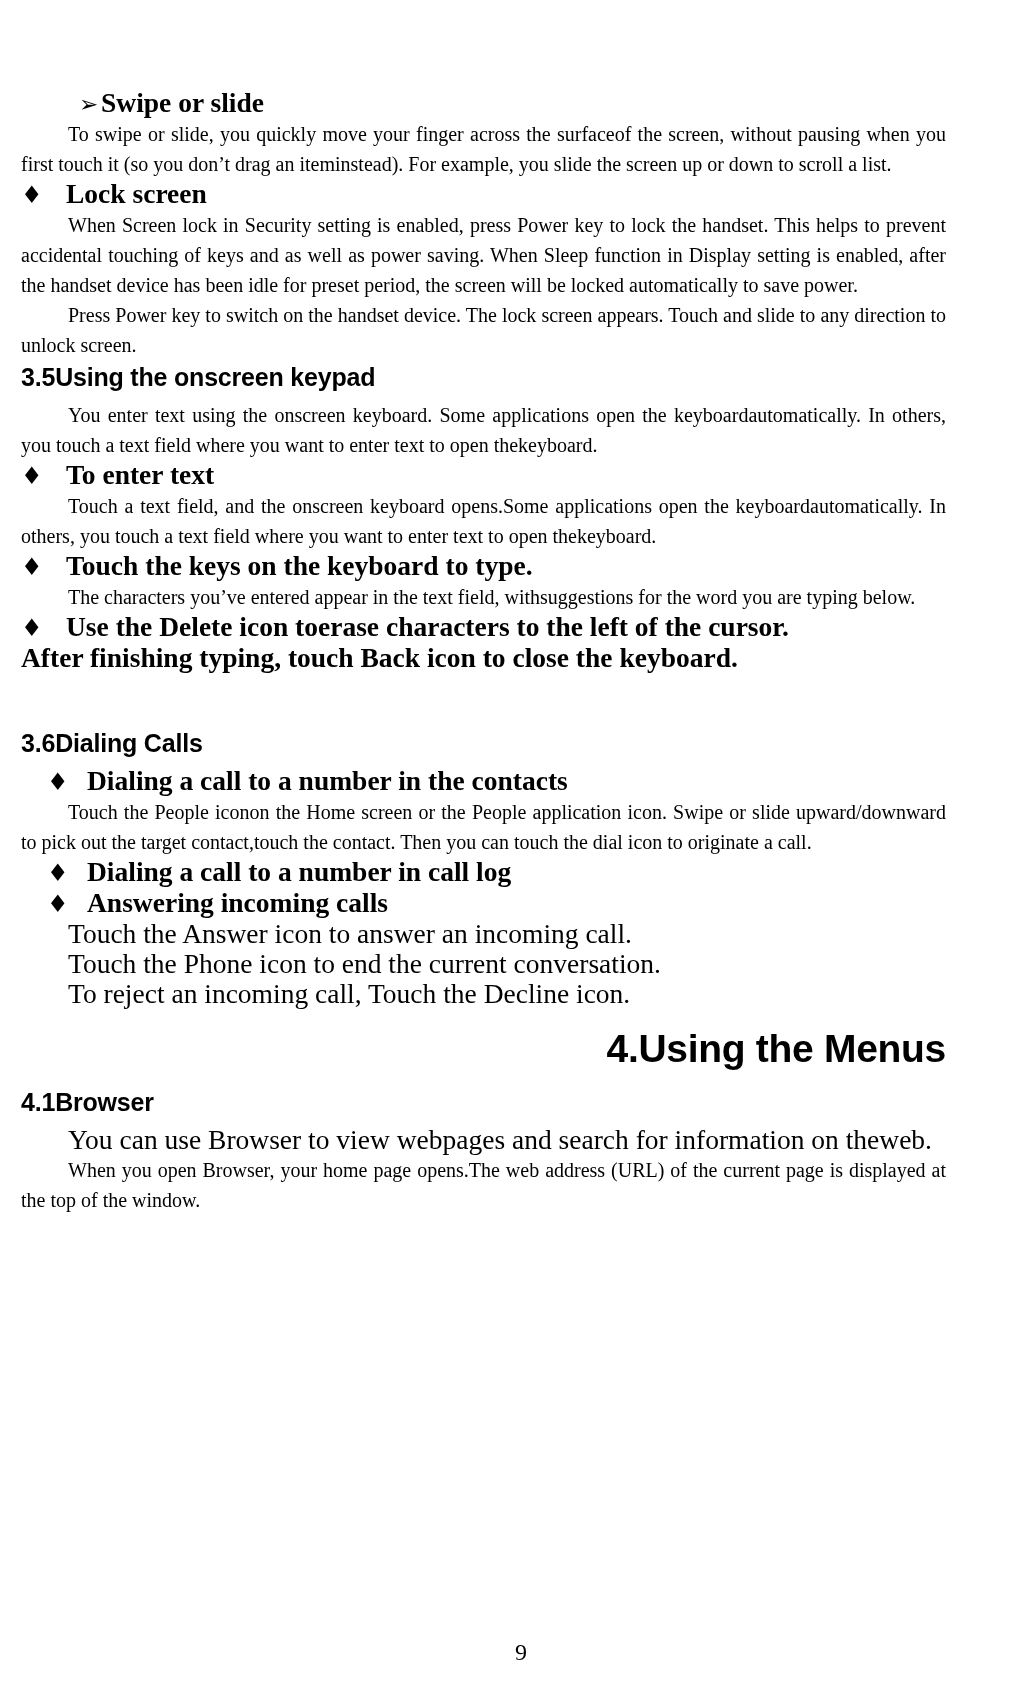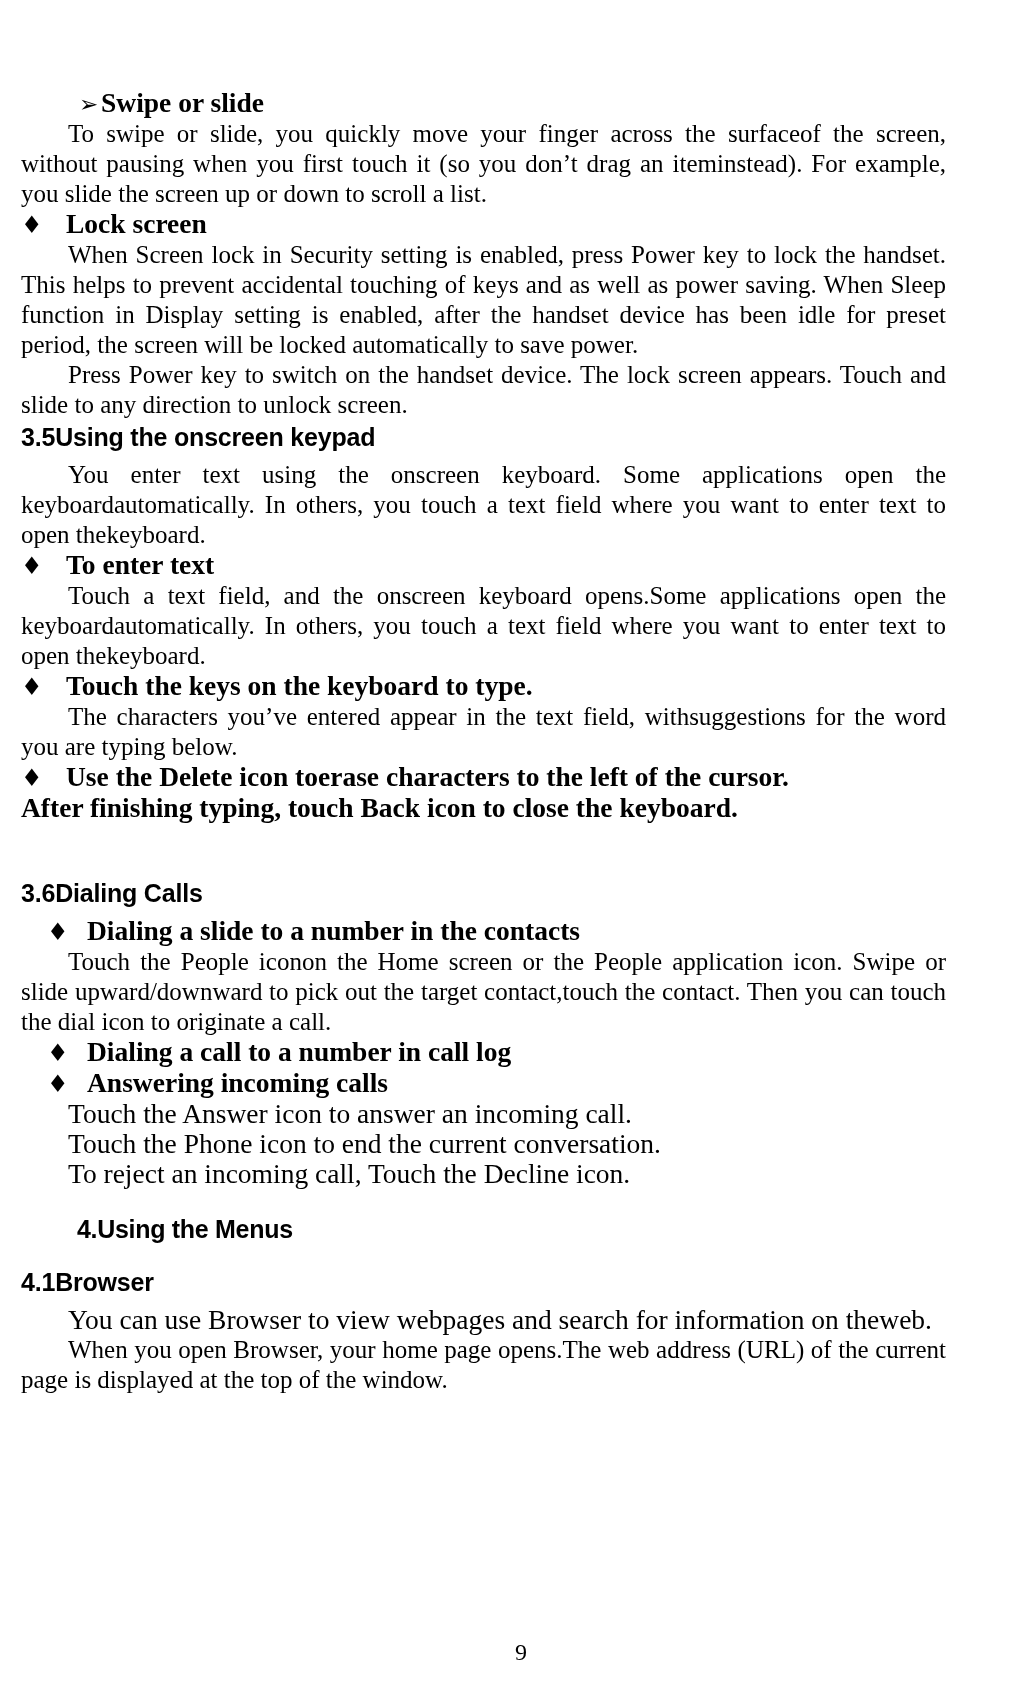--- a/index.html
+++ b/index.html
@@ -26,21 +26,21 @@
 
   .content {
     position: absolute;
     left: 5px;
     top: 88px;
     width: 925px;
   }
 
   
   .para {
-    font-size: 25px;
+    font-size: 20px;
     line-height: 30px;
     text-align: justify;
     text-justify: inter-word;
     margin: 0;
     text-indent: 47px;
     hyphens: none;
   }
 
   
   .line {
@@ -104,25 +104,25 @@
     font-family: "Liberation Sans", "DejaVu Sans", sans-serif;
     font-size: 25px;
     line-height: 34px;
     font-weight: bold;
     margin: 0;
     text-align: left;
     letter-spacing: -0.2px;
   }
   .h-chapter {
     font-family: "Liberation Sans", "DejaVu Sans", sans-serif;
-    font-size: 25px;
+    font-size: 39px;
     line-height: 44px;
     font-weight: bold;
     margin: 0;
-    text-align: left;
+    text-align: right;
     padding-left: 56px;
     letter-spacing: -0.3px;
   }
   .gap-before-36 { height: 47px; }
 
   
   .footer {
     position: absolute;
     left: 0;
     top: 1638px;
@@ -146,21 +146,21 @@
       <h3 class="h-sub" style="margin-top: 0; margin-bottom: 6px;">3.5Using the onscreen keypad</h3>
       <p class="para">You enter text using the onscreen keyboard. Some applications open the keyboardautomatically. In others, you touch a text field where you want to enter text to open thekeyboard.</p>
       <div class="bullet lvl0"><span class="glyph">♦</span><span class="btext">To enter text</span></div>
       <p class="para">Touch a text field, and the onscreen keyboard opens.Some applications open the keyboardautomatically. In others, you touch a text field where you want to enter text to open thekeyboard.</p>
       <div class="bullet lvl0"><span class="glyph">♦</span><span class="btext">Touch the keys on the keyboard to type.</span></div>
       <p class="para">The characters you’ve entered appear in the text field, withsuggestions for the word you are typing below.</p>
       <div class="bullet lvl0"><span class="glyph">♦</span><span class="btext">Use the Delete icon toerase characters to the left of the cursor.</span></div>
       <p class="boldline">After finishing typing, touch Back icon to close the keyboard.</p>
       <div class="gap-before-36"></div>
       <h3 class="h-sub" style="margin-top: 6px; margin-bottom: 6px;">3.6Dialing Calls</h3>
-      <div class="bullet lvl1"><span class="glyph">♦</span><span class="btext">Dialing a slide to a number in the contacts</span></div>
+      <div class="bullet lvl1"><span class="glyph">♦</span><span class="btext">Dialing a call to a number in the contacts</span></div>
       <p class="para">Touch the People iconon the Home screen or the People application icon. Swipe or slide upward/downward to pick out the target contact,touch the contact. Then you can touch the dial icon to originate a call.</p>
       <div class="bullet lvl1"><span class="glyph">♦</span><span class="btext">Dialing a call to a number in call log</span></div>
       <div class="bullet lvl1"><span class="glyph">♦</span><span class="btext">Answering incoming calls</span></div>
       <p class="line">Touch the Answer icon to answer an incoming call.</p>
       <p class="line">Touch the Phone icon to end the current conversation.</p>
       <p class="line">To reject an incoming call, Touch the Decline icon.</p>
       <h2 class="h-chapter" style="margin-top: 18px; margin-bottom: 14px;">4.Using the Menus</h2>
       <h3 class="h-sub" style="margin-top: 0; margin-bottom: 6px;">4.1Browser</h3>
       <p class="line">You can use Browser to view webpages and search for information on theweb.</p>
       <p class="para">When you open Browser, your home page opens.The web address (URL) of the current page is displayed at the top of the window.</p>

